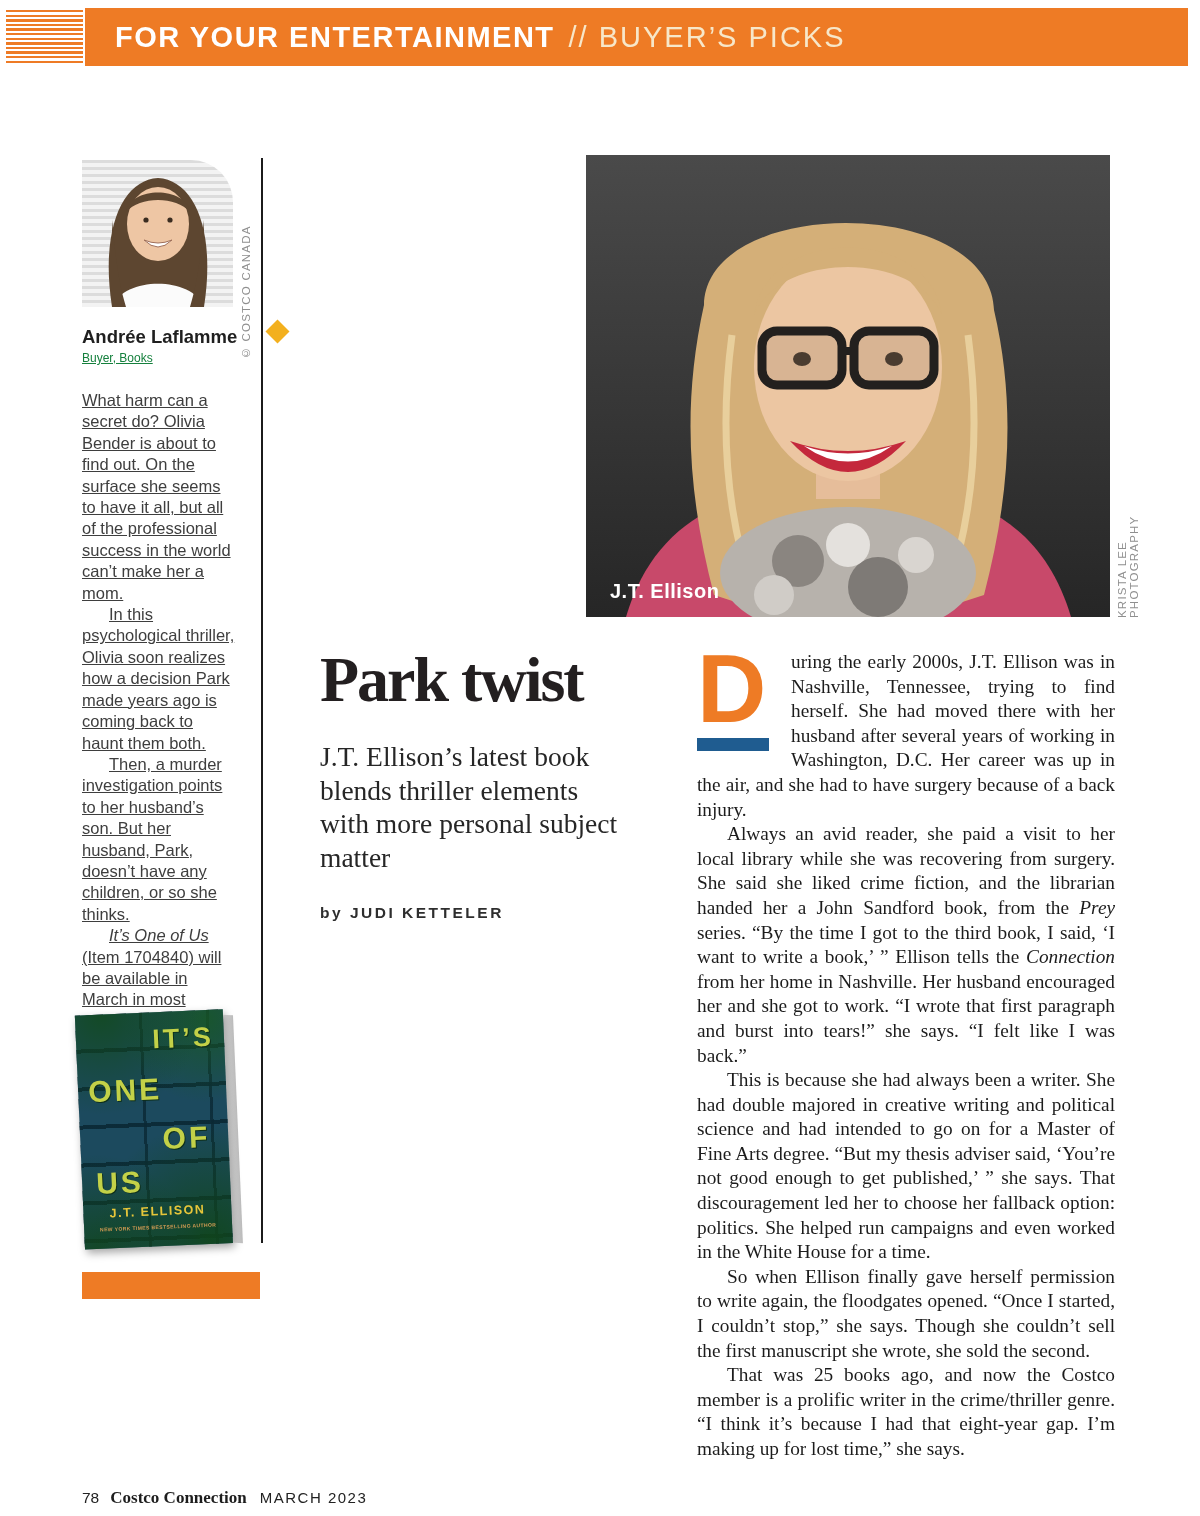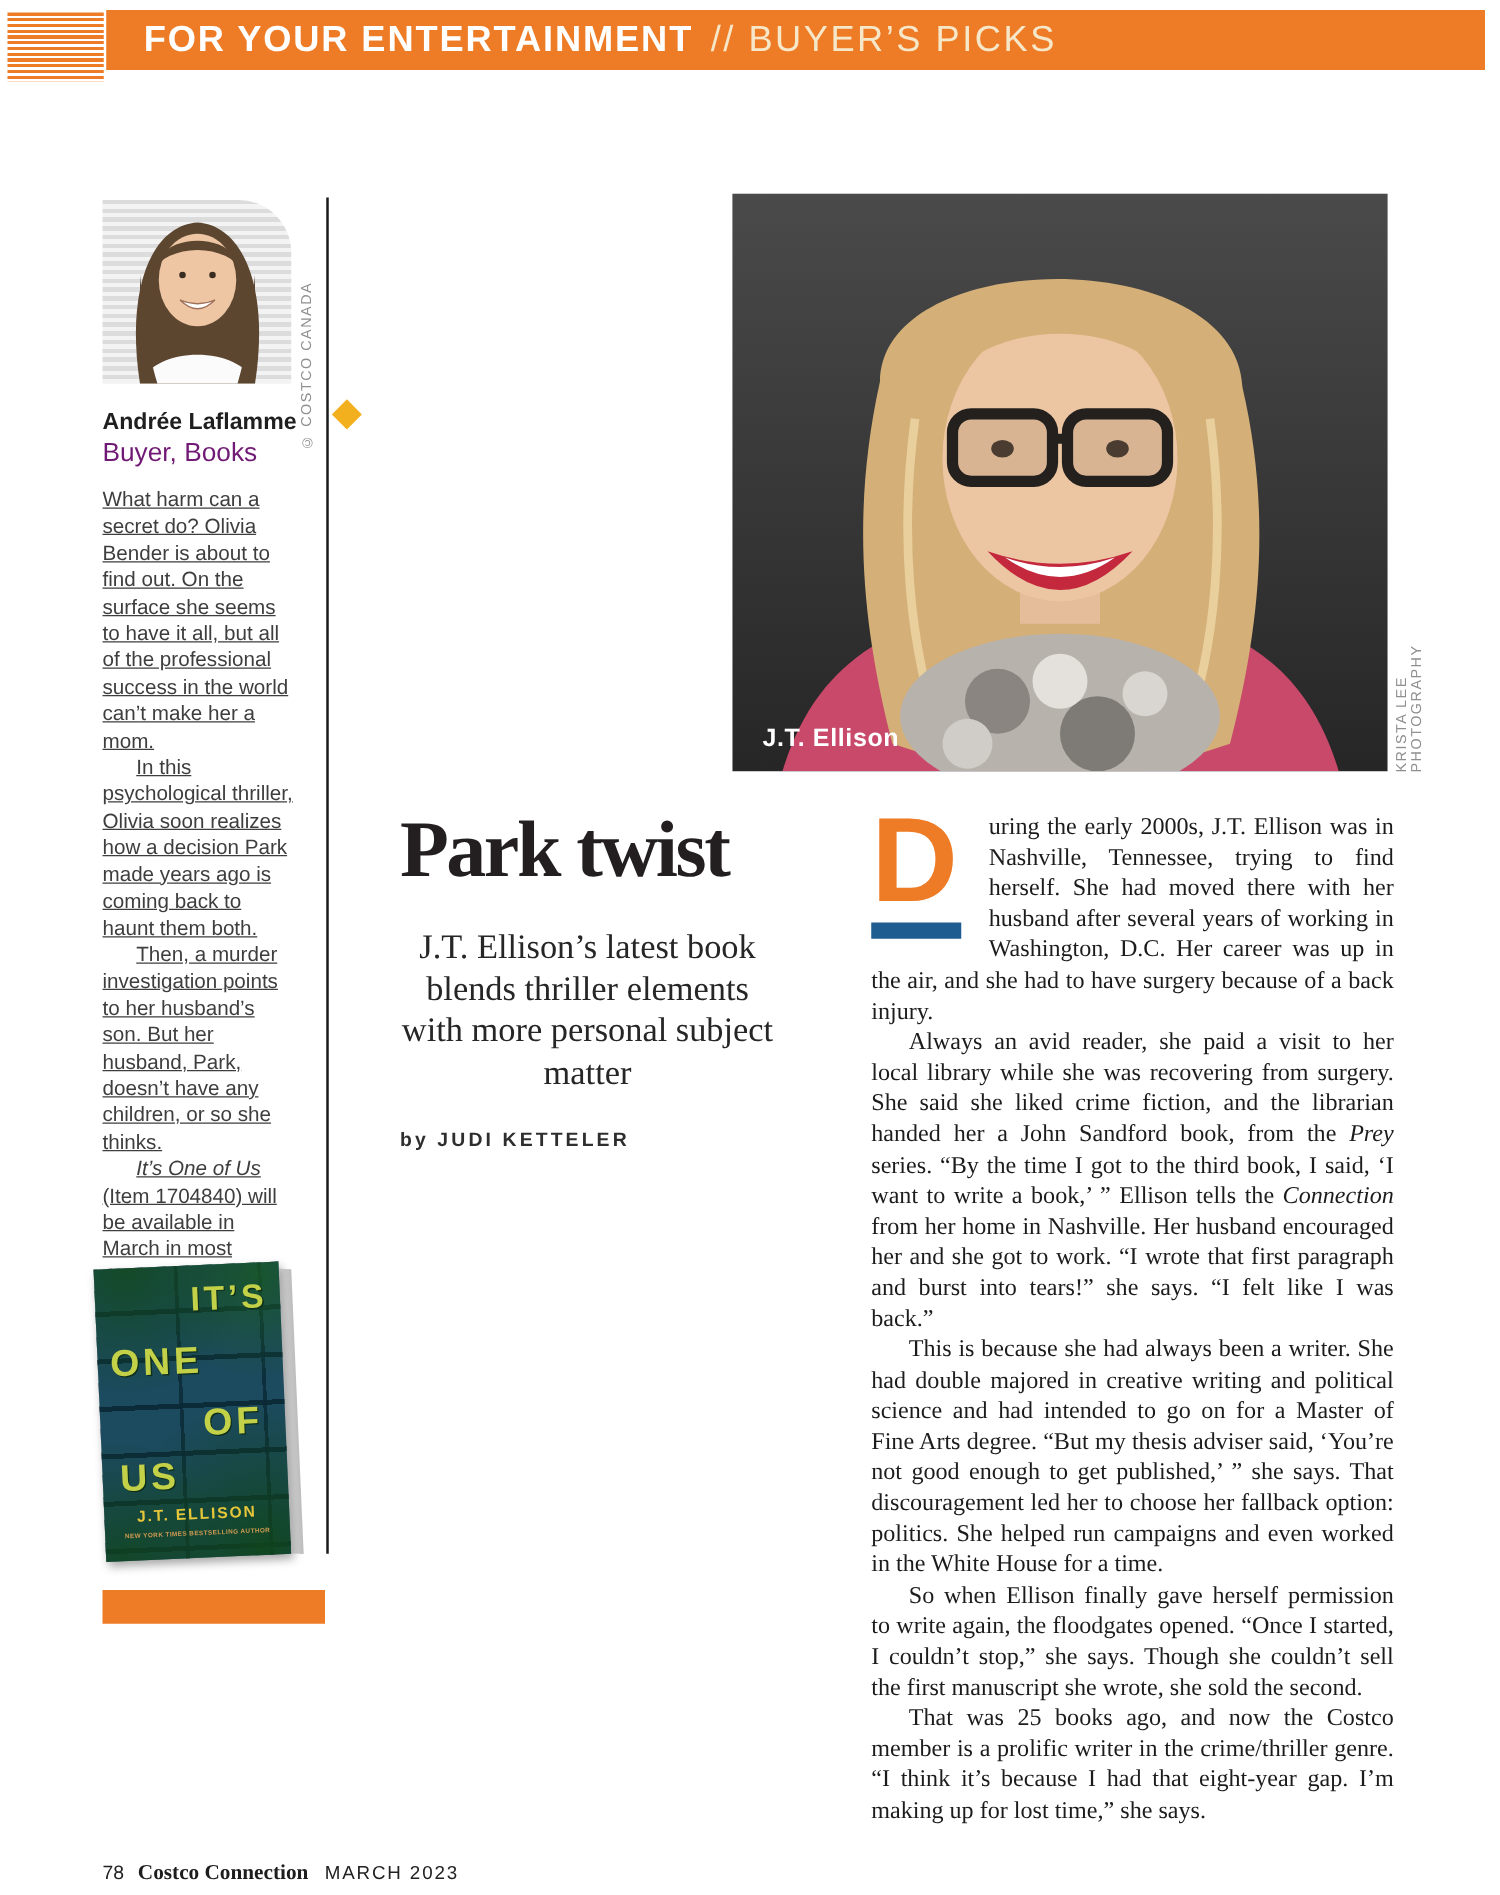--- a/index.html
+++ b/index.html
@@ -2,38 +2,38 @@
 <html><head>
 <meta charset="utf-8">
 <style>
   html,body{margin:0;padding:0;background:#ffffff;}
   .page{position:relative;width:1200px;height:1516px;background:#ffffff;overflow:hidden;
         font-family:"Liberation Sans",sans-serif;}
 
   
   .header-stripes{position:absolute;left:6px;top:10px;width:77px;height:55px;
     background:repeating-linear-gradient(to bottom,#EE7B25 0px,#EE7B25 2.5px,#ffffff 2.5px,#ffffff 4.6px);}
-  .header-bar{position:absolute;left:85px;top:8px;width:1103px;height:48px;background:#EE7B25;
+  .header-bar{position:absolute;left:85px;top:8px;width:1103px;height:58px;background:#EE7B25;
     display:flex;align-items:center;padding-left:30px;box-sizing:border-box;white-space:nowrap;}
   .header-strong{font-weight:700;font-size:29px;color:#ffffff;letter-spacing:1.5px;}
   .header-light{font-weight:400;font-size:29px;color:#F7E7C9;letter-spacing:2px;margin-left:14px;}
 
   
   .buyer-photo{position:absolute;left:82px;top:160px;width:151px;height:147px;
     border-top-right-radius:42px;overflow:hidden;
     background:repeating-linear-gradient(to bottom,#dcdcdc 0 3.5px,#f3f3f3 3.5px 7px);}
   .vert-text{writing-mode:vertical-rl;transform:rotate(180deg);
     font-size:11.5px;letter-spacing:1.2px;color:#8f8f8f;}
   .photo-copyright{position:absolute;left:240px;top:163px;height:196px;}
   .side-rule{position:absolute;left:261px;top:158px;width:2px;height:1085px;background:#1b1b1b;}
   .diamond{position:absolute;left:269px;top:323px;width:17px;height:17px;background:#F3B01E;
     transform:rotate(45deg);}
   .buyer-id{position:absolute;left:82px;top:326px;width:170px;}
   .buyer-name{font-weight:700;font-size:18.5px;color:#1f1f1f;}
-  .buyer-role{font-size:21px;color:#701a75;margin-top:3px;}
+  .buyer-role{font-size:12px;color:#15803d;margin-top:3px;text-decoration:underline;}
   .buyer-copy{position:absolute;left:82px;top:390px;width:154px;
     font-size:16.5px;line-height:21.4px;color:#3e3e3e;}
   .buyer-copy p{margin:0;text-decoration:underline;}
   .buyer-copy p + p{text-indent:27px;}
   .buyer-copy em{font-style:italic;}
 
   
   .book{position:absolute;left:80px;top:1006px;width:166px;height:252px;transform:rotate(-2.5deg);}
   .book-pages{position:absolute;left:146px;top:12px;width:12px;height:228px;
     background:linear-gradient(to right,#efefef,#bdbdbd);transform:skewY(5deg);}
@@ -64,21 +64,21 @@
     background:#3a3a3a;overflow:hidden;}
   .photo-caption{position:absolute;left:24px;bottom:14px;color:#ffffff;
     font-weight:600;font-size:20px;letter-spacing:.5px;}
   .photo-credit{position:absolute;left:1116px;top:456px;height:162px;}
 
   
   .headline-block{position:absolute;left:320px;top:648px;width:330px;}
   .headline{margin:0;font-family:"Liberation Serif",serif;font-weight:700;
     font-size:64px;line-height:1;letter-spacing:-2px;color:#231f20;}
   .deck{margin:28px 0 0 0;width:300px;font-family:"Liberation Serif",serif;
-    font-size:27.5px;line-height:33.5px;color:#262626;text-align:center;}
+    font-size:27.5px;line-height:33.5px;color:#262626;}
   .byline{margin-top:30px;font-size:15.5px;letter-spacing:2.5px;color:#2e2e2e;font-weight:bold;}
 
   
   .body-copy{position:absolute;left:697px;top:650px;width:418px;
     font-family:"Liberation Serif",serif;font-size:19.3px;line-height:24.6px;
     color:#1c1c1c;text-align:justify;}
   .body-copy p{margin:0;}
   .body-copy p + p{text-indent:30px;}
   .body-copy em{font-style:italic;}
   .dropcap-box{float:left;width:94px;height:100px;}

